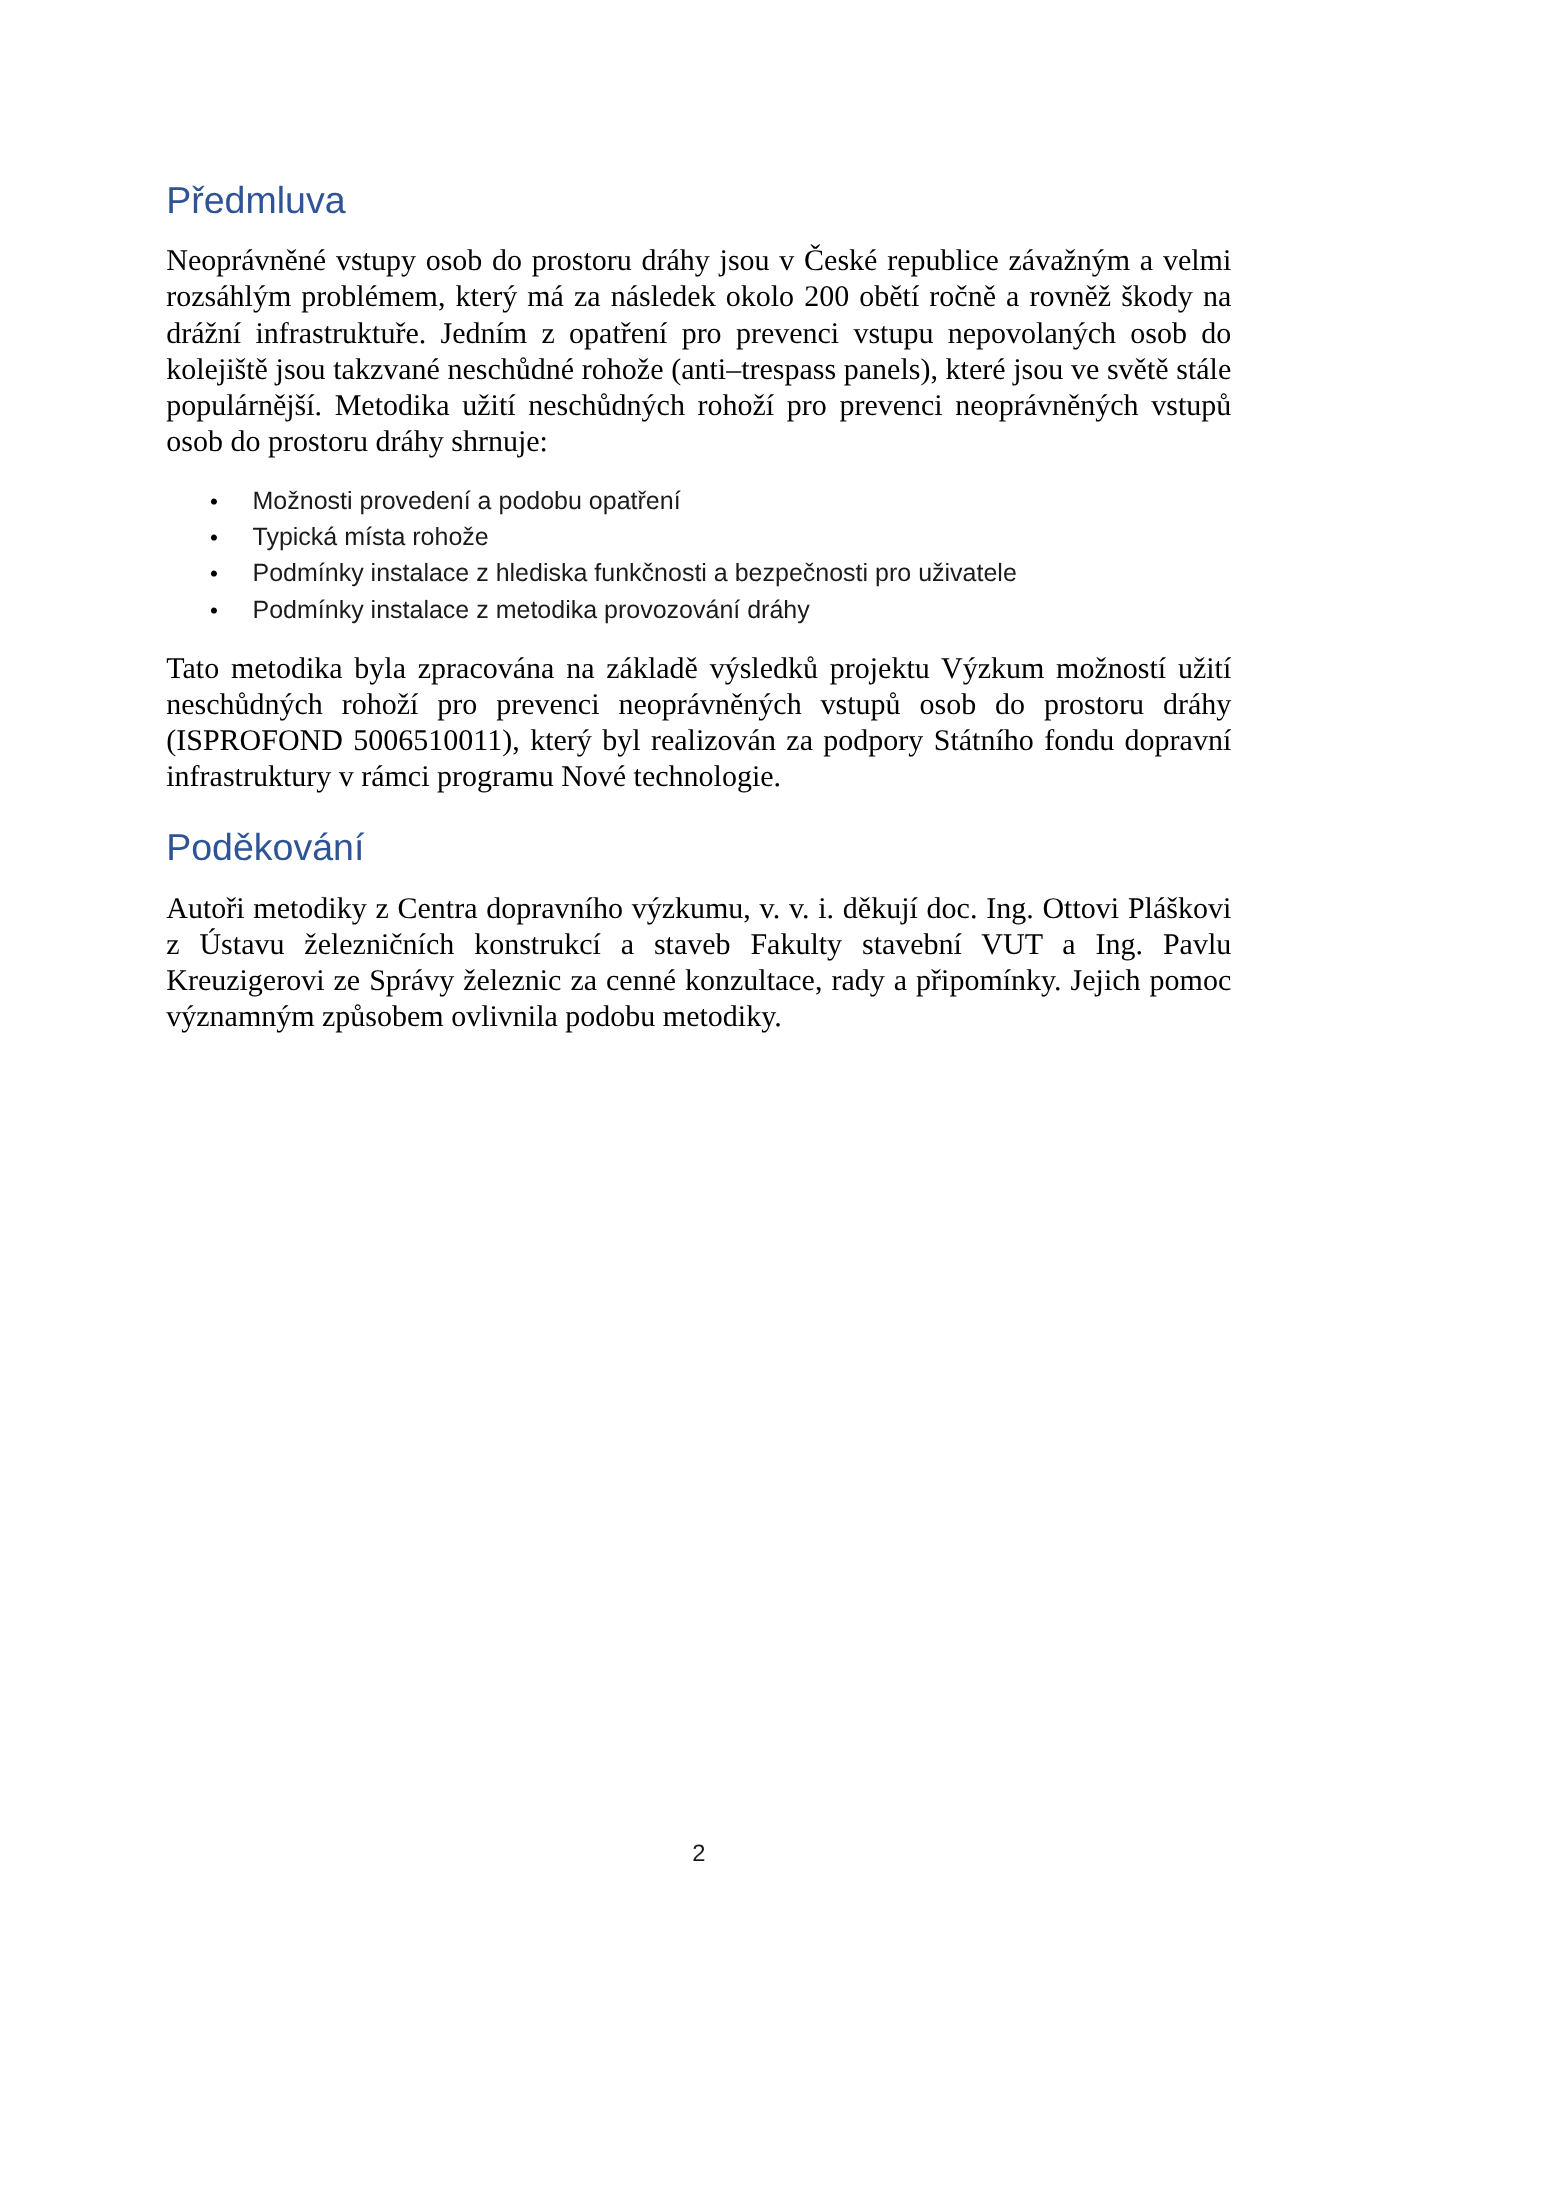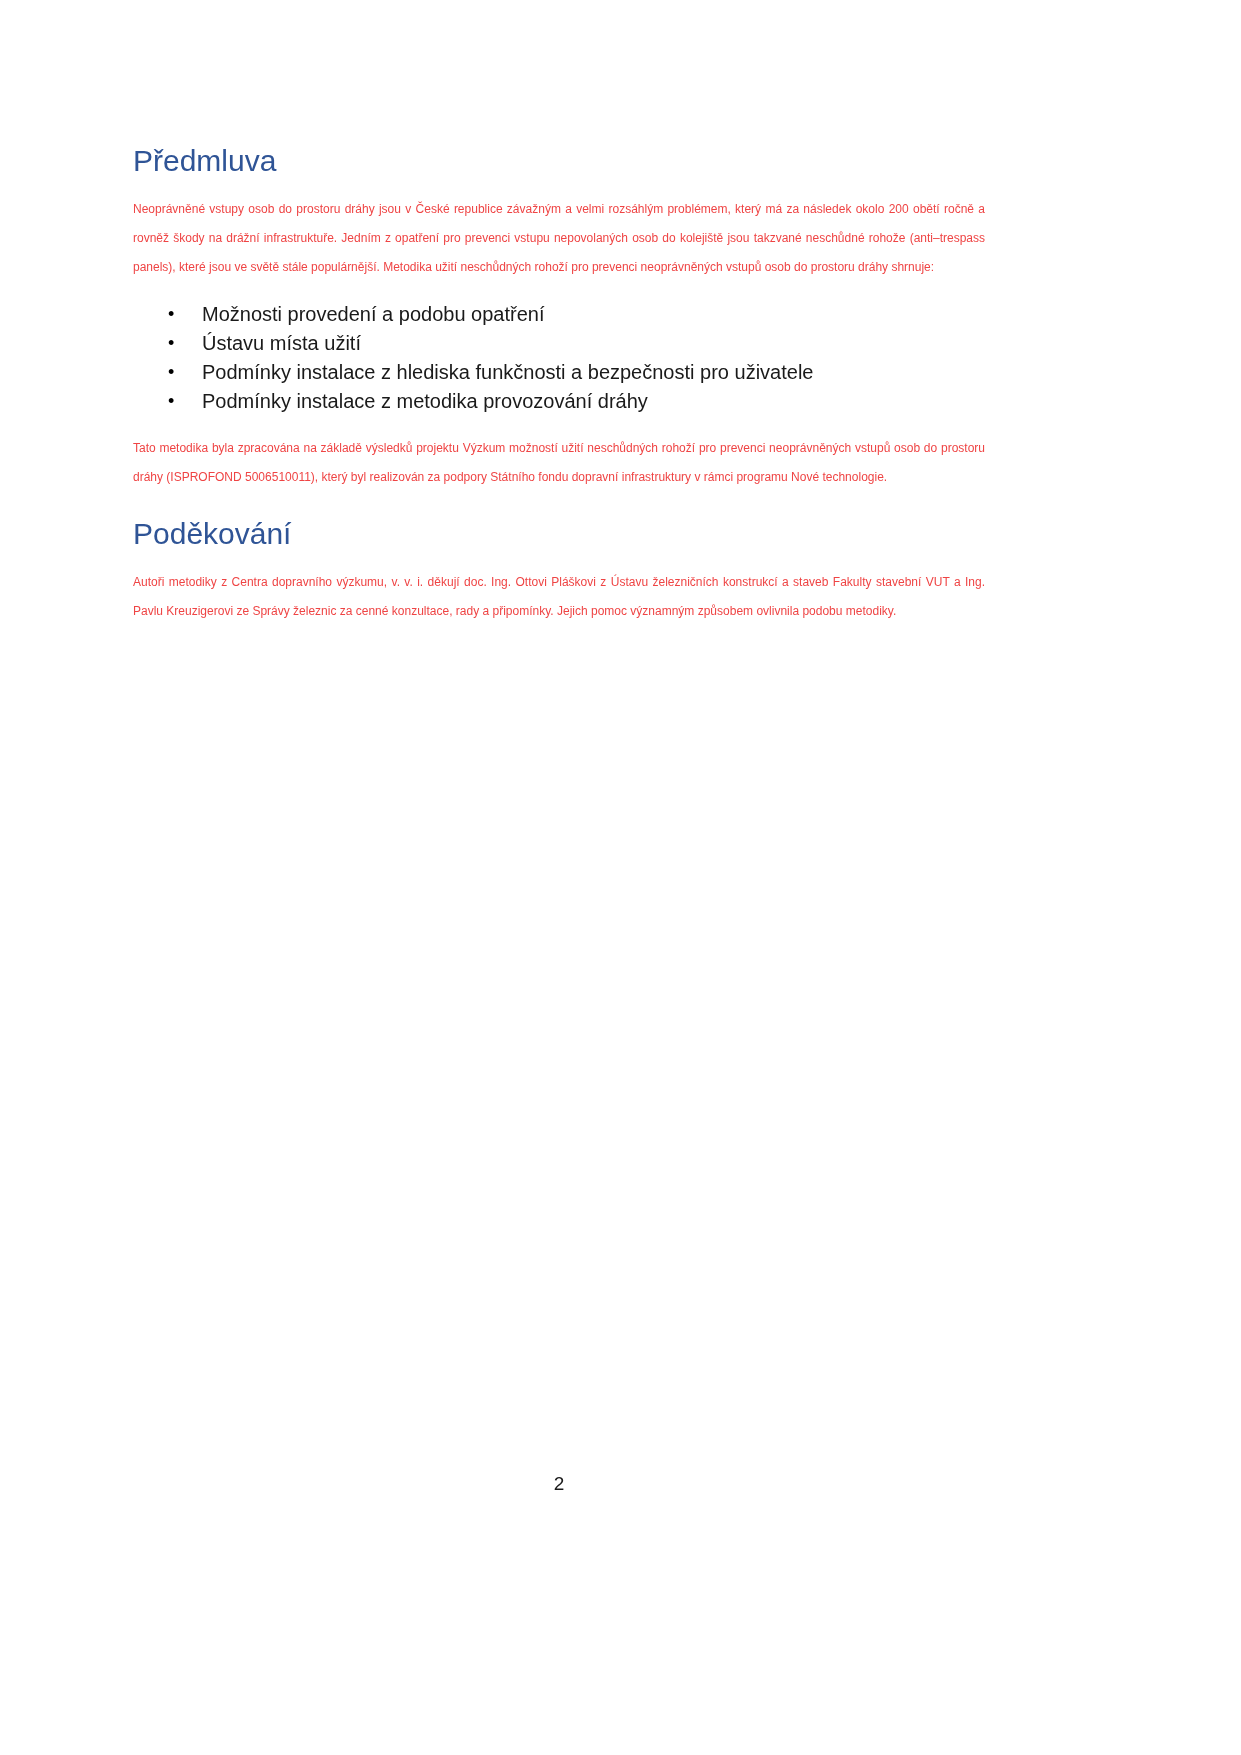--- a/index.html
+++ b/index.html
@@ -24,25 +24,26 @@
     font-weight: 400;
     font-size: 30px;
     line-height: 36px;
     color: #2F5496;
     margin: 0 0 16px 0;
   }
   .doc-heading.second {
     margin-top: 24px;
   }
   .body-para {
-    font-size: 12px;
+    font-size: 24px;
     line-height: 29px;
     text-align: justify;
     margin: 0;
-    color: #ef4444;
+    color: #000000;
+    font-family: Liberation Serif, serif;
   }
   .bullet-list {
     list-style: none;
     margin: 18px 0 18px 0;
     padding: 0 0 0 69px;
   }
   .bullet-list li {
     position: relative;
     font-size: 20px;
     line-height: 29px;
@@ -76,21 +77,21 @@
 
   <p class="body-para">Neoprávněné vstupy osob do prostoru dráhy jsou v České republice závažným a velmi rozsáhlým problémem, který má za následek okolo 200 obětí ročně a rovněž škody na drážní infrastruktuře. Jedním z opatření pro prevenci vstupu nepovolaných osob do kolejiště jsou takzvané neschůdné rohože (anti–trespass panels), které jsou ve světě stále populárnější. Metodika užití neschůdných rohoží pro prevenci neoprávněných vstupů osob do prostoru dráhy shrnuje:</p>
 
   <ul class="bullet-list">
     <li>
       <span class="bullet-dot">•</span>
       <span>Možnosti provedení a podobu opatření</span>
     </li>
     <li>
       <span class="bullet-dot">•</span>
-      <span>Ústavu místa užití</span>
+      <span>Typická místa rohože</span>
     </li>
     <li>
       <span class="bullet-dot">•</span>
       <span>Podmínky instalace z hlediska funkčnosti a bezpečnosti pro uživatele</span>
     </li>
     <li>
       <span class="bullet-dot">•</span>
       <span>Podmínky instalace z metodika provozování dráhy</span>
     </li>
   </ul>

